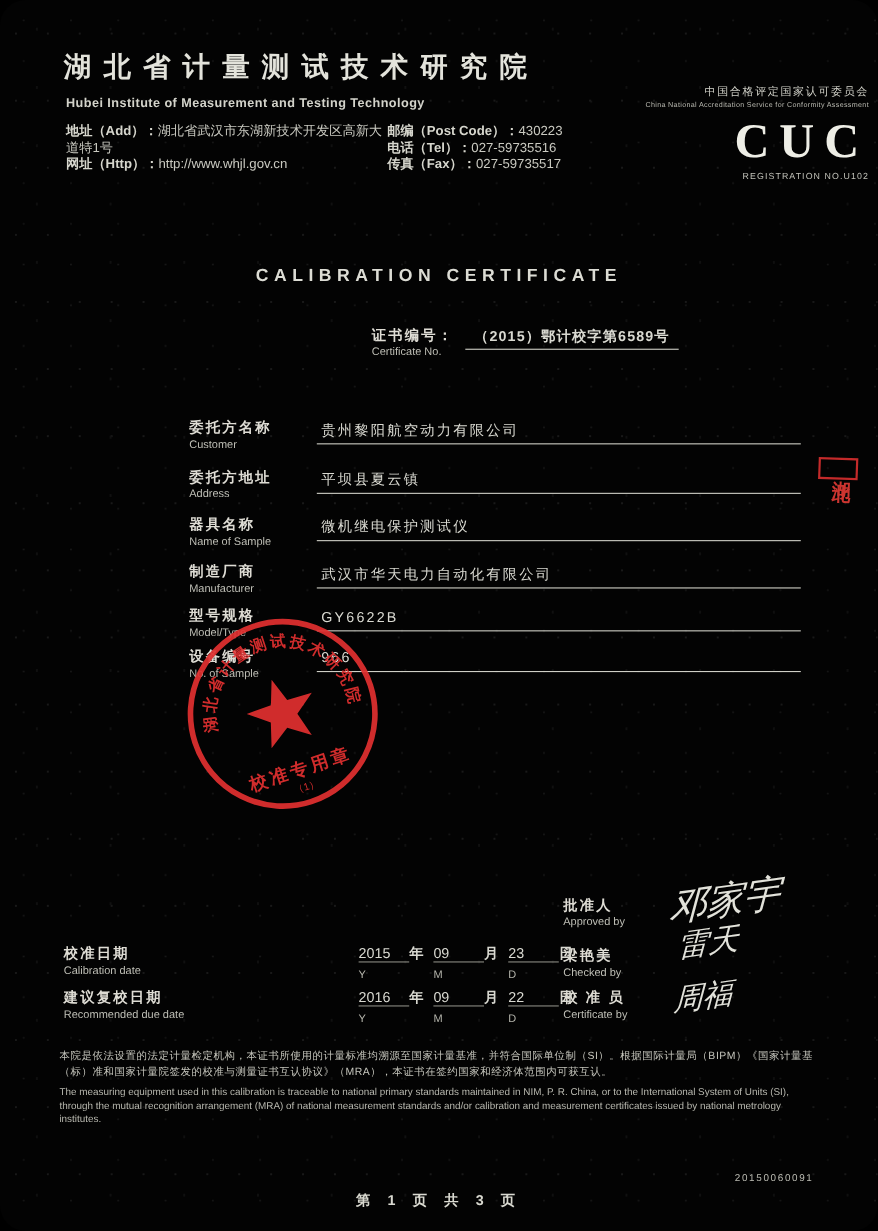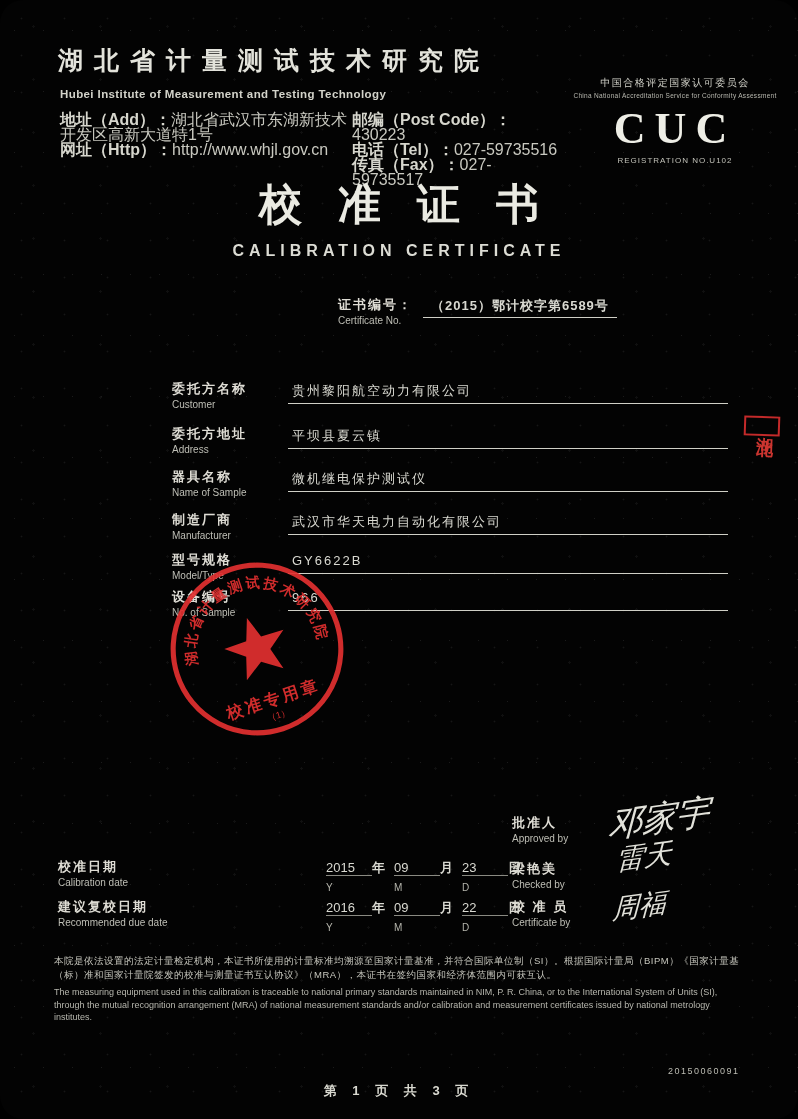--- a/index.html
+++ b/index.html
@@ -15,25 +15,25 @@
       radial-gradient(circle,#272727 .8px,transparent 1.1px),
       radial-gradient(circle,#1b1b1b 1px,transparent 1.3px),
       radial-gradient(circle,#303030 .6px,transparent 1px);
     background-size:43px 37px,67px 53px,29px 61px;
   }
   .abs{position:absolute;}
 
   
   .inst-cn{top:44px;left:58px;font-size:25px;font-weight:bold;letter-spacing:11px;color:#e3e3db;white-space:nowrap;}
   .inst-en{top:88px;left:60px;font-size:11.5px;font-weight:bold;letter-spacing:.4px;color:#d3d3ca;}
-  .contact{font-size:16px;line-height:15px;color:#c9c9c0;}
+  .contact{font-size:12px;line-height:15px;color:#c9c9c0;}
   .contact-left{top:112px;left:60px;width:288px;}
   .contact-right{top:112px;left:352px;width:210px;}
   .contact b{font-weight:bold;color:#d6d6cd;}
-  .accred{top:76px;left:560px;width:230px;text-align:center;}
+  .accred{top:76px;left:560px;width:230px;text-align:right;}
   .accred .cn{font-size:10px;letter-spacing:1.5px;color:#d2d2c9;}
   .accred .en{font-size:6.5px;letter-spacing:.3px;color:#b9b9b0;margin-top:2px;}
   .accred .logo{font-family:Liberation Serif, serif;font-size:44px;font-weight:bold;letter-spacing:9px;color:#eeeee6;margin-top:4px;}
   .accred .reg{font-size:8px;letter-spacing:1px;color:#c2c2b9;margin-top:2px;}
 
   
   .title-cn{top:176px;left:0;width:100%;text-align:center;font-size:43px;font-weight:bold;letter-spacing:36px;text-indent:36px;color:#eaeae2;}
   .title-en{top:242px;left:0;width:100%;text-align:center;font-size:16px;font-weight:bold;letter-spacing:5px;color:#dcdcd4;}
 
   
@@ -104,21 +104,20 @@
     </div>
   </div>
 
   <div class="abs accred">
     <div class="cn">中国合格评定国家认可委员会</div>
     <div class="en">China National Accreditation Service for Conformity Assessment</div>
     <div class="logo">CUC</div>
     <div class="reg">REGISTRATION NO.U102</div>
   </div>
 
-  <div class="abs title-cn">校准证书</div>
   <div class="abs title-en">CALIBRATION CERTIFICATE</div>
 
   <div class="abs certno">
     <div class="lblblock">
       <div class="cn">证书编号：</div>
       <div class="en">Certificate No.</div>
     </div>
     <div class="num">（2015）鄂计校字第6589号</div>
   </div>
 

